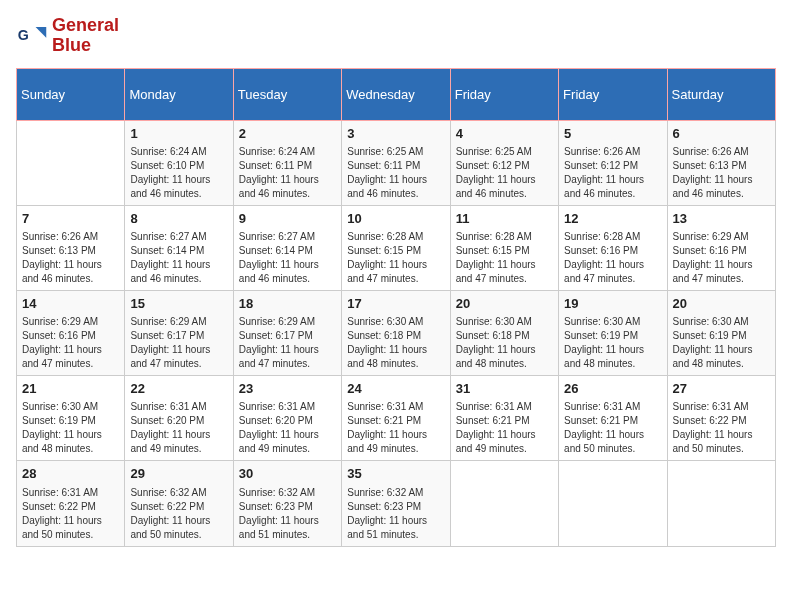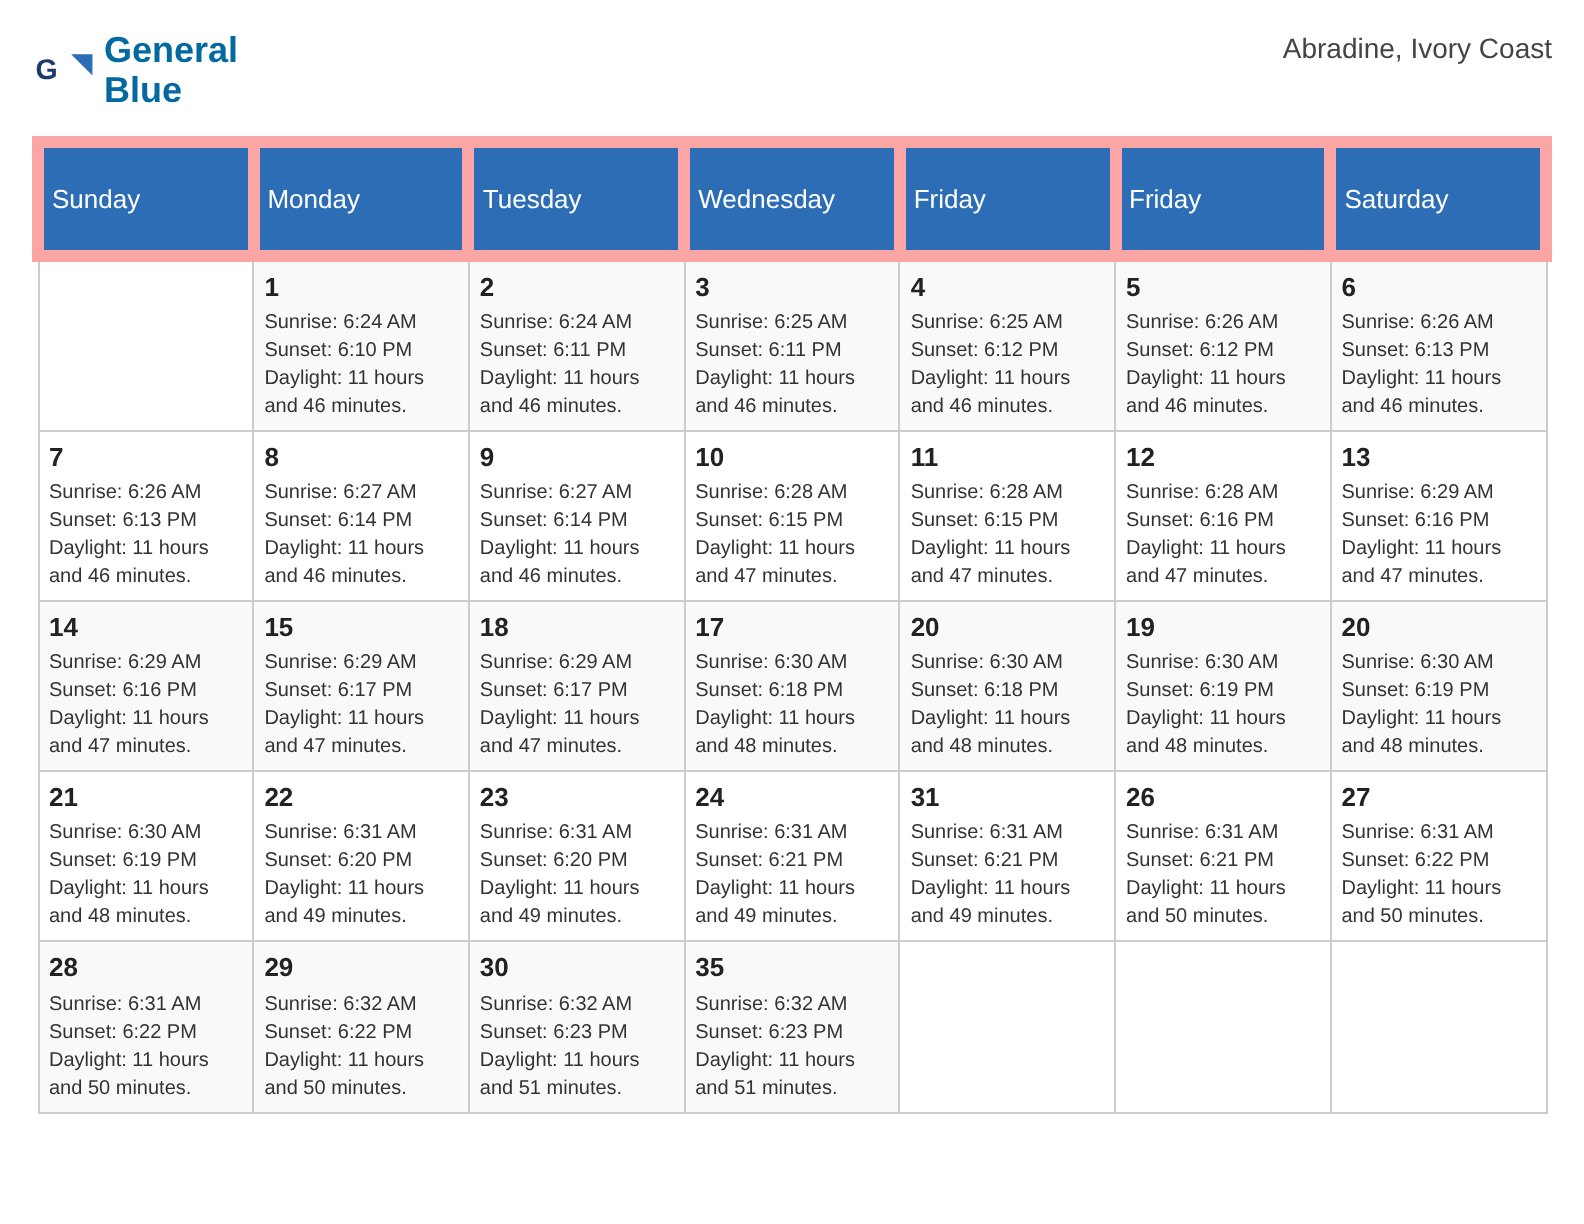--- a/index.html
+++ b/index.html
@@ -17,21 +17,21 @@
       margin-bottom: 12px;
     }
     .logo {
       display: flex;
       align-items: center;
       gap: 4px;
     }
     .logo-text {
       font-size: 18px;
       font-weight: bold;
-      color: #0369a1;
+      color: #b91c1c;
       line-height: 1.1;
     }
     .logo-text span { display: block; }
     .logo-icon {
       width: 32px;
       height: 32px;
     }
     .title-block { text-align: right; }
     .month-title {
       font-size: 36px;
@@ -47,21 +47,21 @@
       border-collapse: collapse;
       font-size: 11px;
     }
     thead th {
       background: #2d6db5;
       color: #fff;
       padding: 18px 4px;
       text-align: left;
       font-size: 13px;
       font-weight: normal;
-      border: 6px solid #fca5a5;
+      border: 1px solid #fca5a5;
     }
     tbody td {
       border: 1px solid #ccc;
       vertical-align: top;
       padding: 4px 5px;
       width: calc(100% / 7);
       min-height: 80px;
       color: #222;
       line-height: 1.4;
     }
@@ -89,21 +89,20 @@
     <svg class="logo-icon" viewBox="0 0 36 36" xmlns="http://www.w3.org/2000/svg">
       <text x="2" y="22" font-size="16" font-weight="bold" fill="#1a3a6b">G</text>
       <polygon points="22,8 34,8 34,20" fill="#2d6db5"></polygon>
     </svg>
     <div class="logo-text">
       <span>General</span>
       <span>Blue</span>
     </div>
   </div>
   <div class="title-block">
-    <div class="subtitle">Abradine, Ivory Coast</div>
   </div>
 </div>
 
 <table>
   <thead>
     <tr>
     <th>Sunday</th>
         <th>Monday</th>
         <th>Tuesday</th>
         <th>Wednesday</th>

